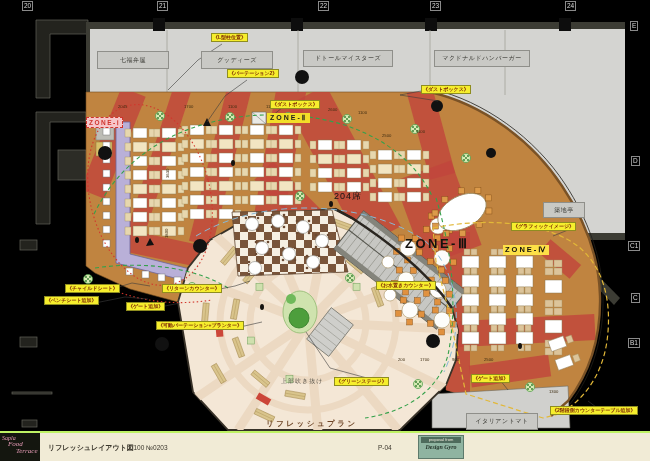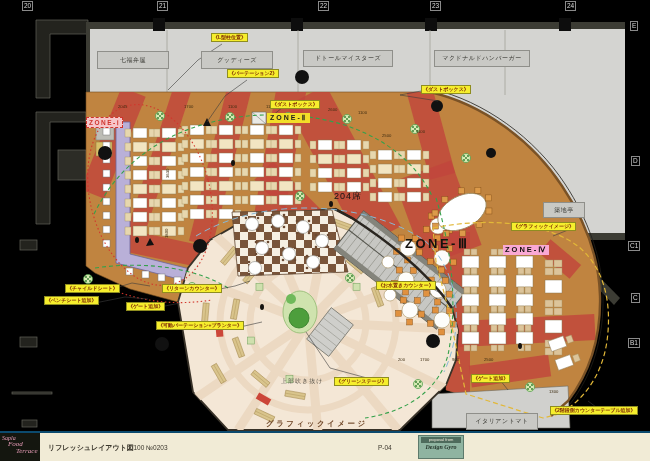--- a/index.html
+++ b/index.html
@@ -15,27 +15,27 @@
        z-index:4;white-space:nowrap;}
   
   .ann{position:absolute;background:#f6ee2d;border:0.5px solid #8f8d1f;color:#7c2606;
        font-size:5px;font-weight:bold;line-height:1.3;padding:0 1px;z-index:7;white-space:nowrap;}
   
   .zone{position:absolute;font-weight:bold;z-index:7;white-space:nowrap;}
   .zone1{background:#f6c6c9;border:0.5px dashed #d0342c;color:#d0342c;font-size:6.5px;
        letter-spacing:1.5px;padding:0 2px;line-height:9px;}
   .zone2{background:#f2de28;color:#1c1c1c;font-size:7px;letter-spacing:2px;padding:0 3px;line-height:10px;}
   .zone3{color:#14120e;font-size:13px;letter-spacing:2.5px;}
-  .zone4{background:#f9a8d4;color:#14120e;font-size:7.5px;letter-spacing:2px;padding:0 2px;line-height:10px;}
+  .zone4{background:#fde047;color:#14120e;font-size:7.5px;letter-spacing:2px;padding:0 2px;line-height:10px;}
   .seats{position:absolute;font-size:9px;font-weight:normal;color:#141414;letter-spacing:1px;z-index:6;}
   .voidnote{position:absolute;font-size:6px;color:#5a564c;letter-spacing:1px;z-index:6;}
   .entrance{position:absolute;font-size:7.5px;font-weight:bold;color:#6e4526;letter-spacing:2.5px;z-index:6;}
   
   .bar{position:absolute;left:0;top:431px;width:650px;height:30px;display:flex;
-       background:#14160f;border-top:2px solid #0c4a6e;box-sizing:border-box;z-index:10;}
+       background:#14160f;border-top:2px solid #bef264;box-sizing:border-box;z-index:10;}
   .logo{width:40px;height:100%;background:#14160f;color:#e59ab5;
        font-family:"Liberation Serif",serif;font-style:italic;line-height:1;padding-top:2px;box-sizing:border-box;}
   .logo span{display:block;}
   .logo .l1{font-size:6px;margin-left:2px;}
   .logo .l2{font-size:7px;margin-left:8px;}
   .logo .l3{font-size:7px;margin-left:16px;}
   .titlebox{width:178px;height:100%;background:#8fb4a1;border:1px solid #d8d2b8;box-sizing:border-box;
        display:flex;flex-direction:column;}
   .subtitle{font-size:4.5px;letter-spacing:1px;color:#27423a;text-align:center;
        border-bottom:1px solid #7aa08e;line-height:7px;height:7px;overflow:hidden;}
@@ -802,21 +802,21 @@
 <div class="ann" style="left:126px;top:302px">《ゲート追加》</div>
 <div class="ann" style="left:162px;top:284px">《リターンカウンター》</div>
 <div class="ann" style="left:376px;top:281px">《お水置きカウンター》</div>
 <div class="ann" style="left:156px;top:321px">《可動パーテーション+プランター》</div>
 <div class="ann" style="left:334px;top:377px">《グリーンステージ》</div>
 <div class="ann" style="left:471px;top:374px">《ゲート追加》</div>
 <div class="ann" style="left:550px;top:406px">《2階段側カウンターテーブル追加》</div>
 
 <div class="seats" style="left:334px;top:190px">204席</div>
 <div class="voidnote" style="left:281px;top:377px">上部吹き抜け</div>
-<div class="entrance" style="left:266px;top:419px">グラフィックイメージ</div>
+<div class="entrance" style="left:266px;top:419px">リフレッシュプラン</div>
 
 <div class="bar">
   <div class="logo">
     <span class="l1">Sapla</span>
     <span class="l2">Food</span>
     <span class="l3">Terrace</span>
   </div>
   <div class="creamband">
     <span class="dwg">リフレッシュレイアウト図</span>
     <span class="scale">1/100  №0203</span>

